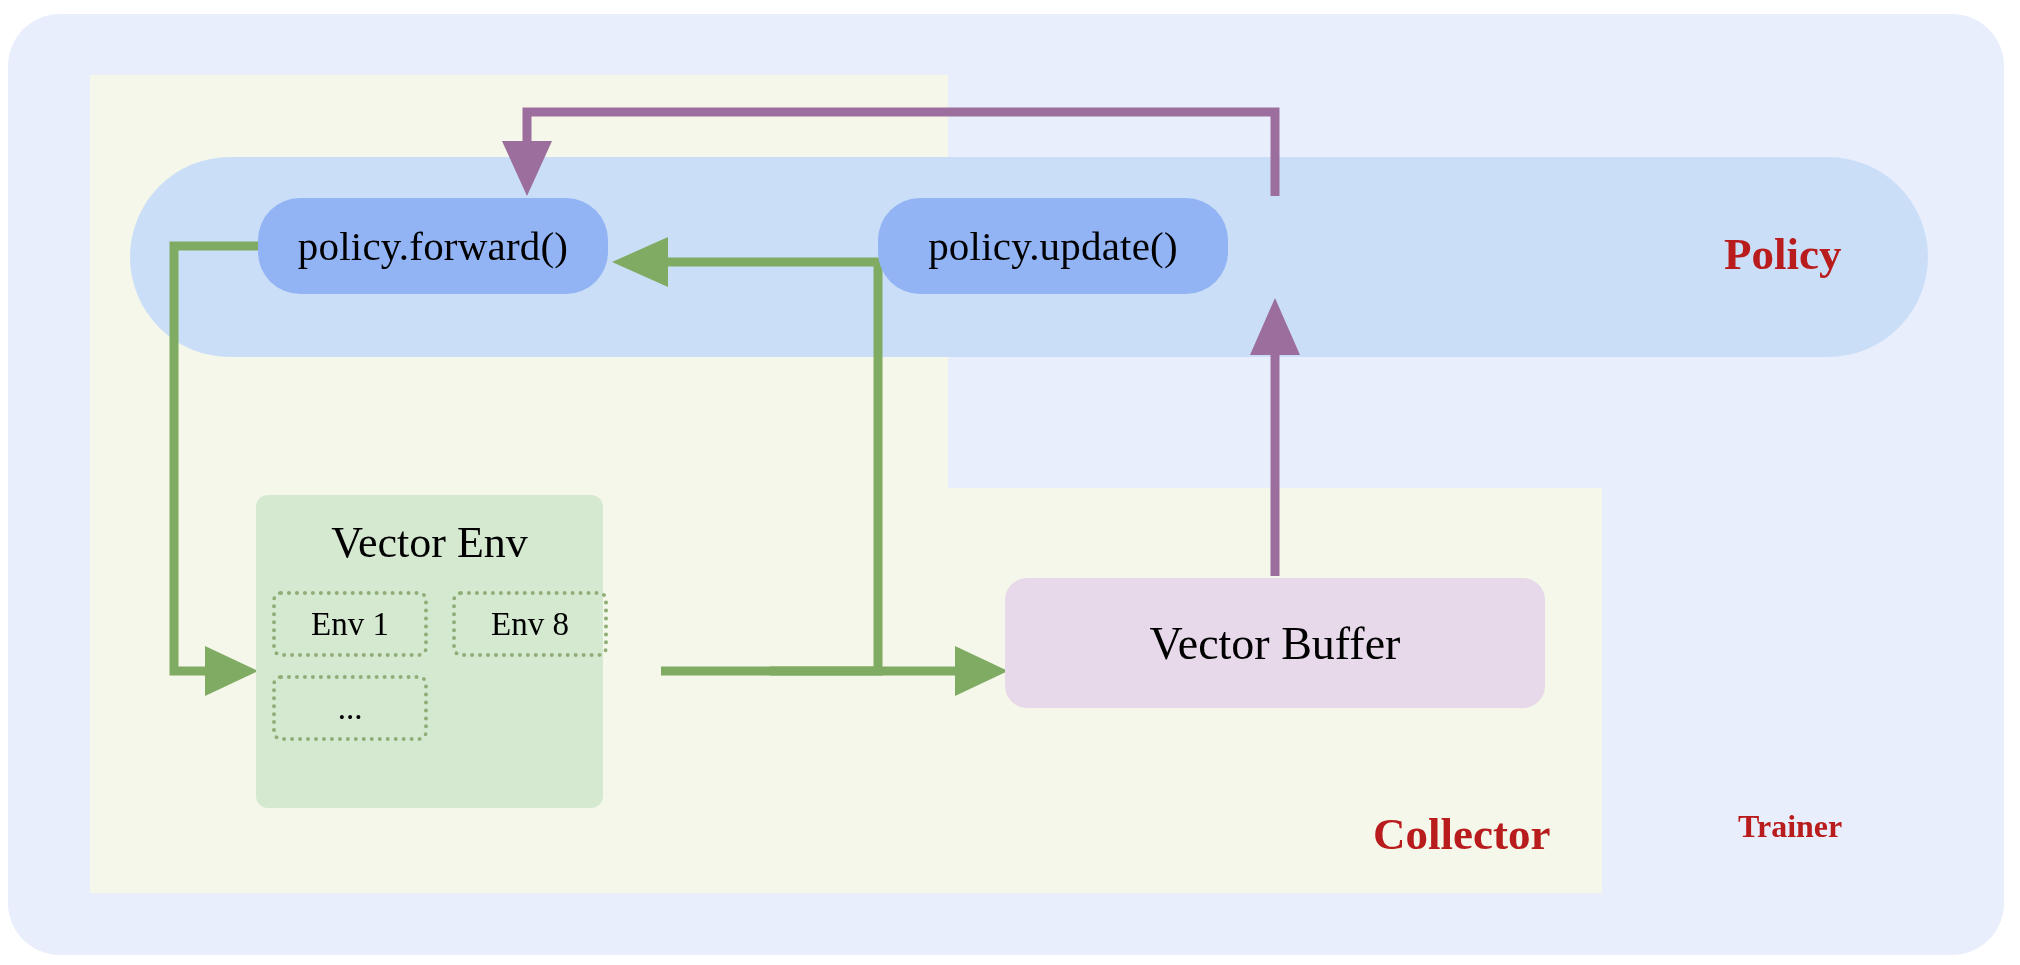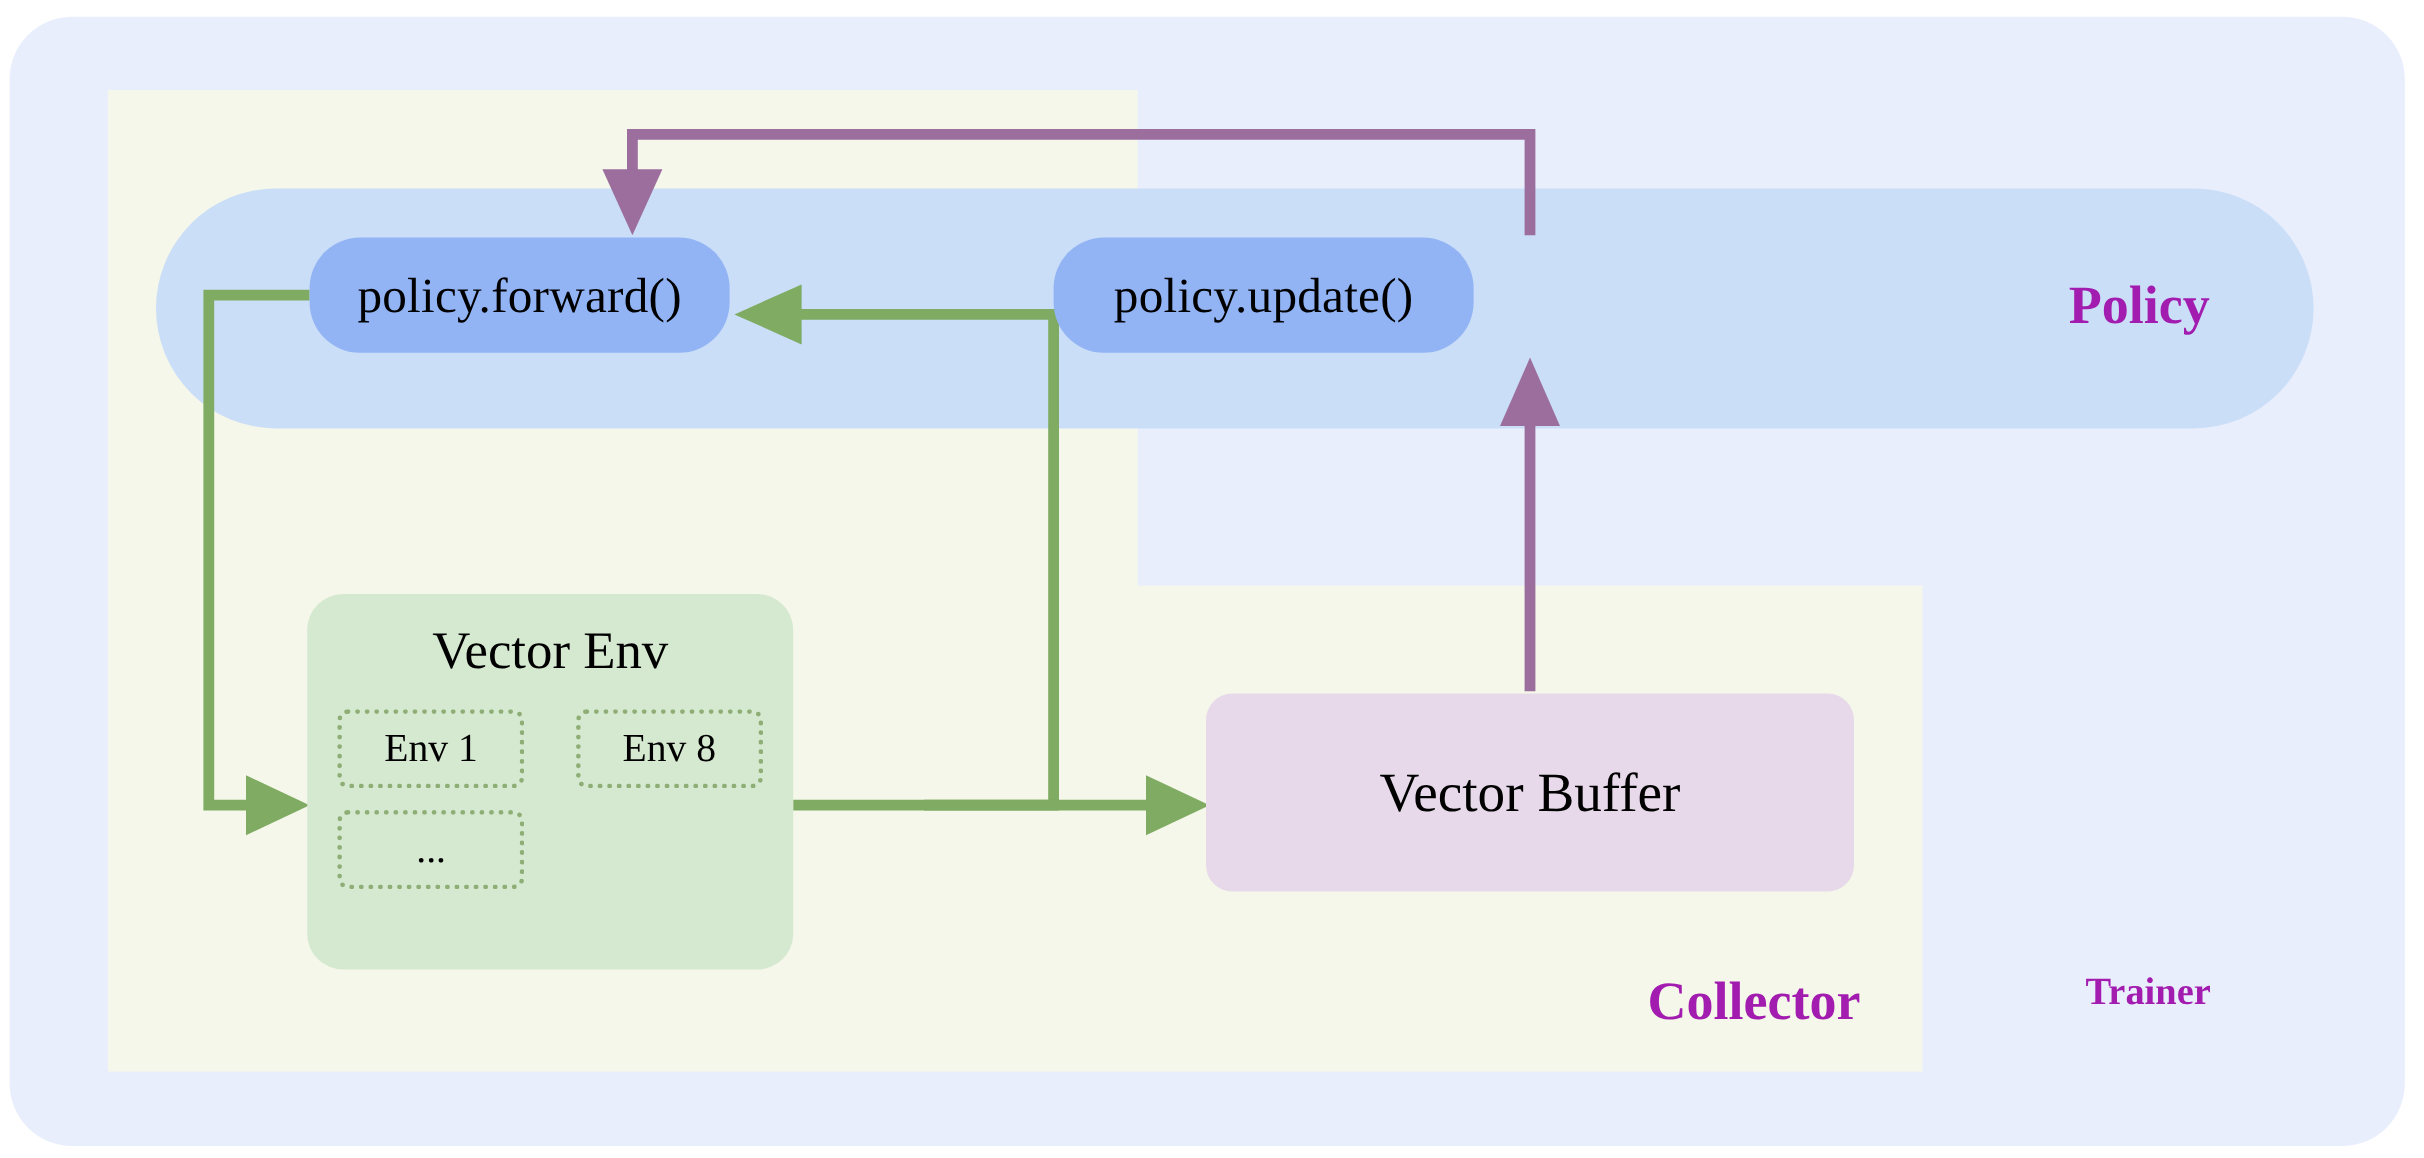--- a/index.html
+++ b/index.html
@@ -29,51 +29,51 @@
     position:absolute; background:#92b4f4; border-radius:42px;
     display:flex; align-items:center; justify-content:center;
     color:#000; font-size:41px; font-family:"Liberation Serif", serif;
     letter-spacing:.2px;
   }
   #node-forward{ left:258px; top:198px; width:350px; height:96px; }
   #node-update{  left:878px; top:198px; width:350px; height:96px; }
 
   
   .vector-env{
-    position:absolute; left:256px; top:495px; width:405px; height:313px;
-    background:#d5e8d0; border-radius:30px;text-decoration:underline;
+    position:absolute; left:256px; top:495px; width:347px; height:313px;
+    background:#d5e8d0; border-radius:12px;text-decoration:underline;
   }
   .vector-env-title{
     position:absolute; left:0; top:22px; width:100%;
     text-align:center; font-size:44px; color:#000;
     font-family:"Liberation Serif", serif;
   }
   .env-grid{
     position:absolute; left:0; top:96px; width:100%;
     display:grid; grid-template-columns:1fr 1fr; gap:18px 24px;
     padding:0 16px; box-sizing:border-box; justify-items:center;
   }
   .env-cell{
     width:156px; height:66px; box-sizing:border-box;
     border:4px dotted #8fae76; border-radius:9px;
     display:flex; align-items:center; justify-content:center;
     font-size:33px; color:#000; font-family:"Liberation Serif", serif;
   }
 
   
   .vector-buffer{
-    position:absolute; left:1005px; top:578px; width:540px; height:165px;
+    position:absolute; left:1005px; top:578px; width:540px; height:130px;
     background:#e7d9ea; border-radius:22px;
     display:flex; align-items:center; justify-content:center;
     font-size:46px; color:#000; font-family:"Liberation Serif", serif;
   }
 
   
   .region-label{
-    position:absolute; font-weight:bold; color:#a21caf;
+    position:absolute; font-weight:bold; color:#b91c1c;
     font-family:"Liberation Serif", serif; white-space:nowrap;
   }
   #label-policy   { left:1724px; top:228px; font-size:45px; }
   #label-collector{ left:1330px; top:808px; font-size:45px;margin-left:43px; }
   #label-trainer  { left:1738px; top:808px; font-size:32px; }
 
   
   #wires{position:absolute;left:0;top:0;width:2020px;height:965px;pointer-events:none;}
 </style>
 </head>

